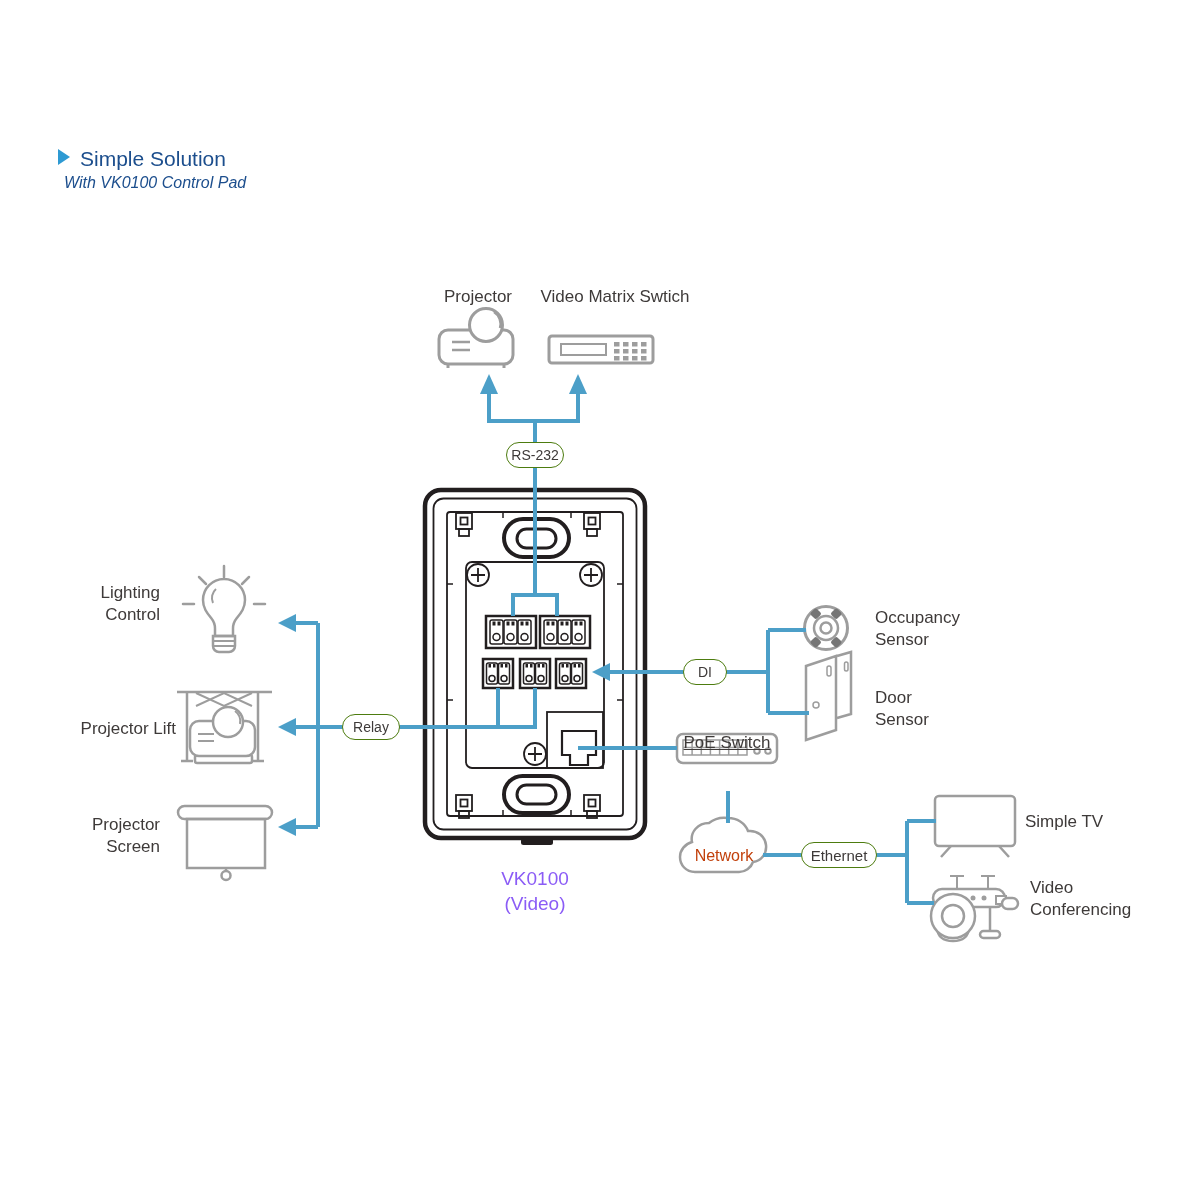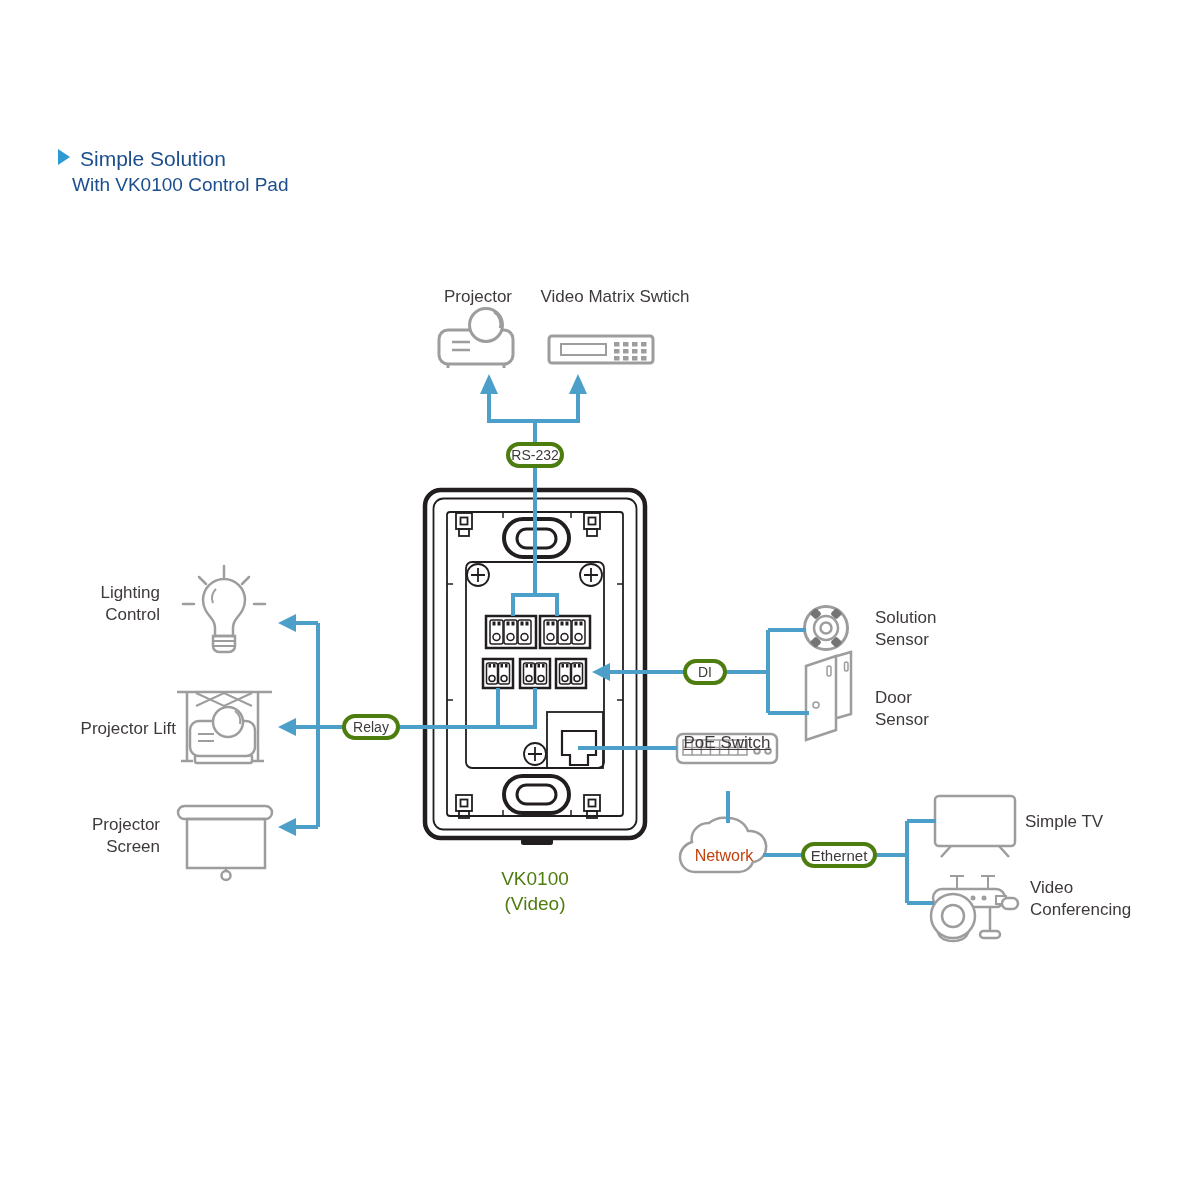--- a/index.html
+++ b/index.html
@@ -5,26 +5,26 @@
   html,body{margin:0;padding:0;}
   body{
     width:1200px;height:1200px;position:relative;background:#ffffff;
     font-family:"Liberation Sans","DejaVu Sans",sans-serif;
     color:#3e3a39;overflow:hidden;
   }
   .lbl{position:absolute;font-size:17px;line-height:22px;color:#3e3a39;white-space:pre;}
   .lbl.center{text-align:center;}
   .lbl.right{text-align:right;}
   #header-title{position:absolute;left:80px;top:147px;font-size:21px;font-weight:normal;color:#1c4e8d;}
-  #header-subtitle{position:absolute;left:72px;top:174px;font-size:19px;color:#1c4e8d;}
+  #header-subtitle{position:absolute;left:64px;top:174px;font-size:16px;color:#1c4e8d;font-style:italic;}
   #bullet{position:absolute;left:58px;top:149px;width:0;height:0;
     border-top:8px solid transparent;border-bottom:8px solid transparent;border-left:12px solid #2e9ad3;}
   .pill{
     position:absolute;box-sizing:border-box;background:#ffffff;
-    border:4px solid #4d7c0f;border-radius:14px;
+    border:1px solid #4d7c0f;border-radius:14px;
     display:flex;align-items:center;justify-content:center;
     font-size:14px;color:#3e3a39;z-index:5;
   }
   #svg-layer{position:absolute;left:0;top:0;z-index:1;}
   .txt{z-index:3;}
 </style>
 </head>
 <body>
 
 <svg id="svg-layer" width="1200" height="1200" viewBox="0 0 1200 1200">
@@ -314,30 +314,30 @@
 
 <div class="lbl center txt" style="left:436px;top:286px;width:84px;">Projector</div>
 <div class="lbl center txt" style="left:523px;top:286px;width:184px;">Video Matrix Swtich</div>
 
 <div class="lbl right txt" style="left:60px;top:582px;width:100px;"><span>Lighting</span><br><span>Control</span></div>
 
 <div class="lbl right txt" style="left:40px;top:718px;width:136px;">Projector Lift</div>
 
 <div class="lbl right txt" style="left:60px;top:814px;width:100px;"><span>Projector</span><br><span>Screen</span></div>
 
-<div class="lbl txt" style="left:875px;top:607px;"><span>Solution</span><br><span>Sensor</span></div>
+<div class="lbl txt" style="left:875px;top:607px;"><span>Occupancy</span><br><span>Sensor</span></div>
 
 <div class="lbl txt" style="left:875px;top:687px;"><span>Door</span><br><span>Sensor</span></div>
 
 <div class="lbl center txt" style="left:667px;top:732px;width:120px;text-decoration:underline;">PoE Switch</div>
 
 <div class="lbl center txt" style="left:683px;top:845px;width:82px;font-size:16px;color:#c2410c;">Network</div>
 
 <div class="lbl txt" style="left:1025px;top:811px;">Simple TV</div>
 
 <div class="lbl txt" style="left:1030px;top:877px;"><span>Video</span><br><span>Conferencing</span></div>
 
-<div class="lbl center txt" style="left:470px;top:866px;width:130px;font-size:19px;line-height:25px;color:#4d7c0f;"><span>VK0100</span><br><span>(Video)</span></div>
+<div class="lbl center txt" style="left:470px;top:866px;width:130px;font-size:19px;line-height:25px;color:#8b5cf6;"><span>VK0100</span><br><span>(Video)</span></div>
 
 <div class="pill" style="left:506px;top:442px;width:58px;height:26px;">RS-232</div>
 <div class="pill" style="left:342px;top:714px;width:58px;height:26px;">Relay</div>
 <div class="pill" style="left:683px;top:659px;width:44px;height:26px;">DI</div>
 <div class="pill" style="left:801px;top:842px;width:76px;height:26px;font-size:15px;">Ethernet</div>
 
 </body></html>

